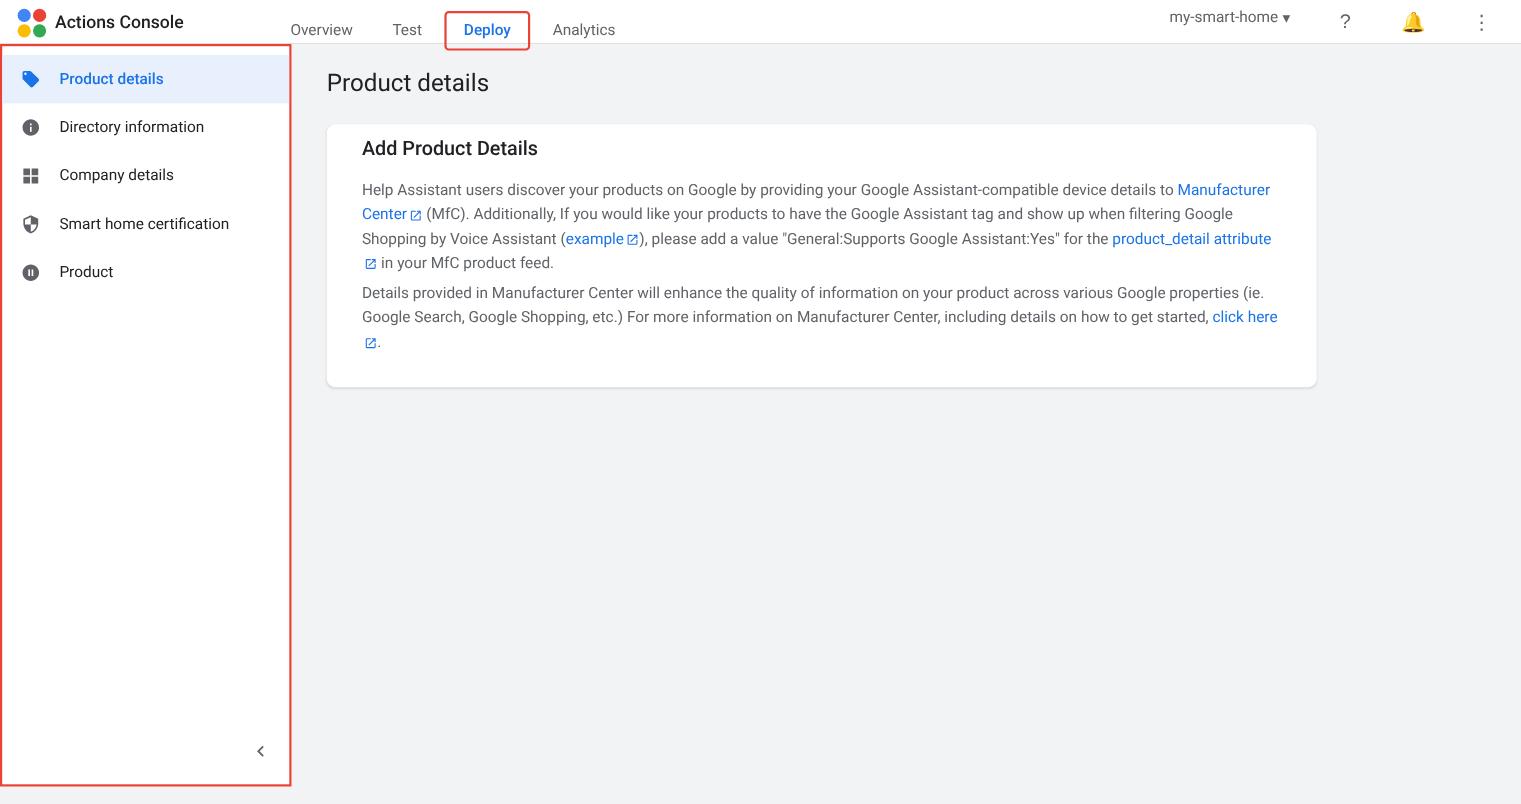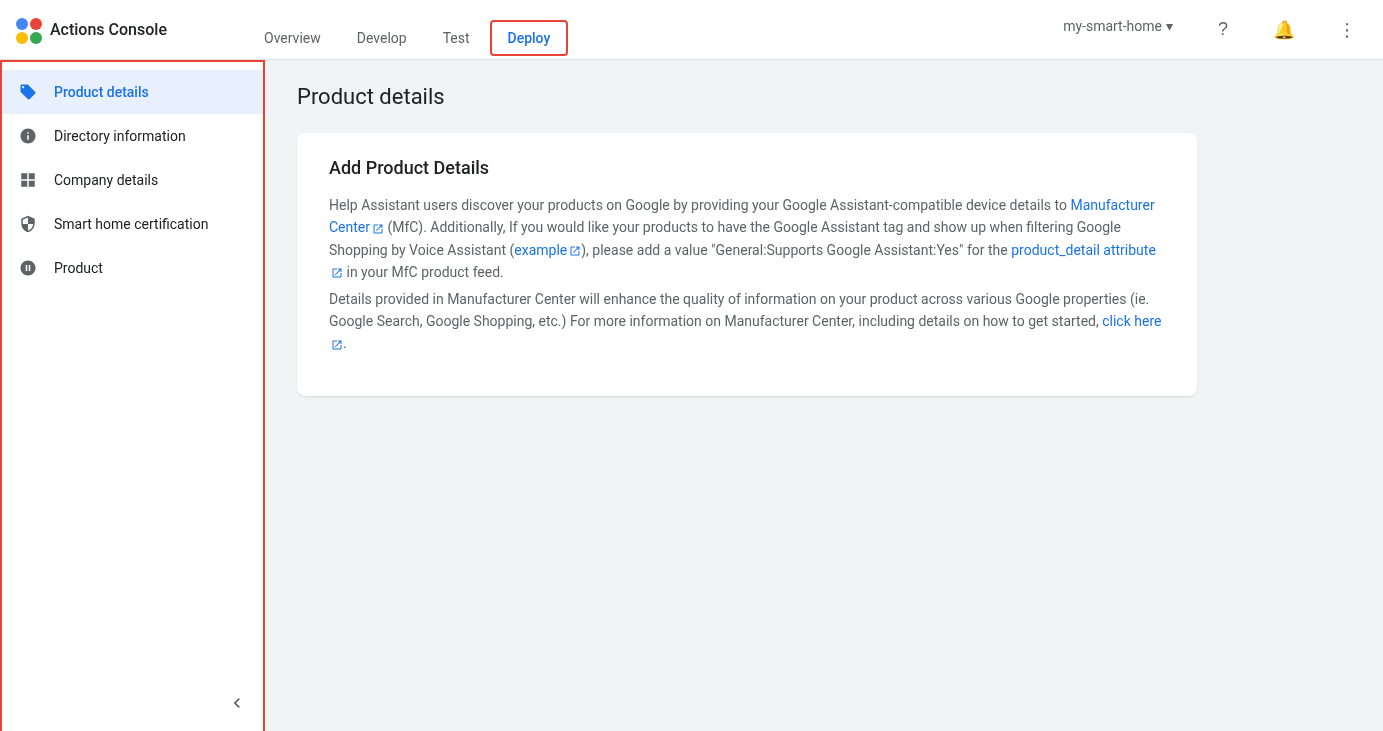--- a/index.html
+++ b/index.html
@@ -3,21 +3,21 @@
   <meta charset="utf-8">
   <style>
     * { box-sizing: border-box; margin: 0; padding: 0; }
     body { font-family: 'Google Sans', Roboto, Arial, sans-serif; font-size: 14px; color: #202124; background: #f1f3f4; height: 731px; overflow: hidden; }
 
     
     .top-nav {
       display: flex;
       align-items: center;
       background: #fff;
-      height: 60px;
+      height: 40px;
       padding: 0 16px;
       border-bottom: 1px solid #e0e0e0;
       position: relative;
       z-index: 10;
     }
     .logo-area {
       display: flex;
       align-items: center;
       gap: 10px;
       margin-right: 32px;
@@ -172,21 +172,21 @@
     }
     .page-title {
       font-size: 22px;
       font-weight: 400;
       color: #202124;
       margin-bottom: 24px;
     }
     .card {
       background: #fff;
       border-radius: 8px;
-      padding: 24px 32px;
+      padding: 12px 32px;
       max-width: 900px;
       box-shadow: 0 1px 2px rgba(0,0,0,0.1);
     }
     .card-title {
       font-size: 18px;
       font-weight: 500;
       color: #202124;
       margin-bottom: 16px;
     }
     .card-text {
@@ -228,25 +228,25 @@
       <div class="dot dot-blue"></div>
       <div class="dot dot-red"></div>
       <div class="dot dot-yellow"></div>
       <div class="dot dot-green"></div>
     </div>
     <span class="app-name">Actions Console</span>
   </div>
 
   <div class="nav-links">
     <button class="nav-link">Overview</button>
-    <button class="nav-link">Develop</button>
     <button class="nav-link">Test</button>
     <div class="deploy-tab-container">
       <button class="nav-link deploy-outlined active">Deploy</button>
     </div>
+    <button class="nav-link">Analytics</button>
   </div>
 
   <div class="nav-right">
     <div class="project-selector">
       <span>my-smart-home</span>
       <span>▾</span>
     </div>
     <button class="icon-btn" title="Help">?</button>
     <button class="icon-btn" title="Notifications">🔔</button>
     <button class="icon-btn" title="More options">⋮</button>

